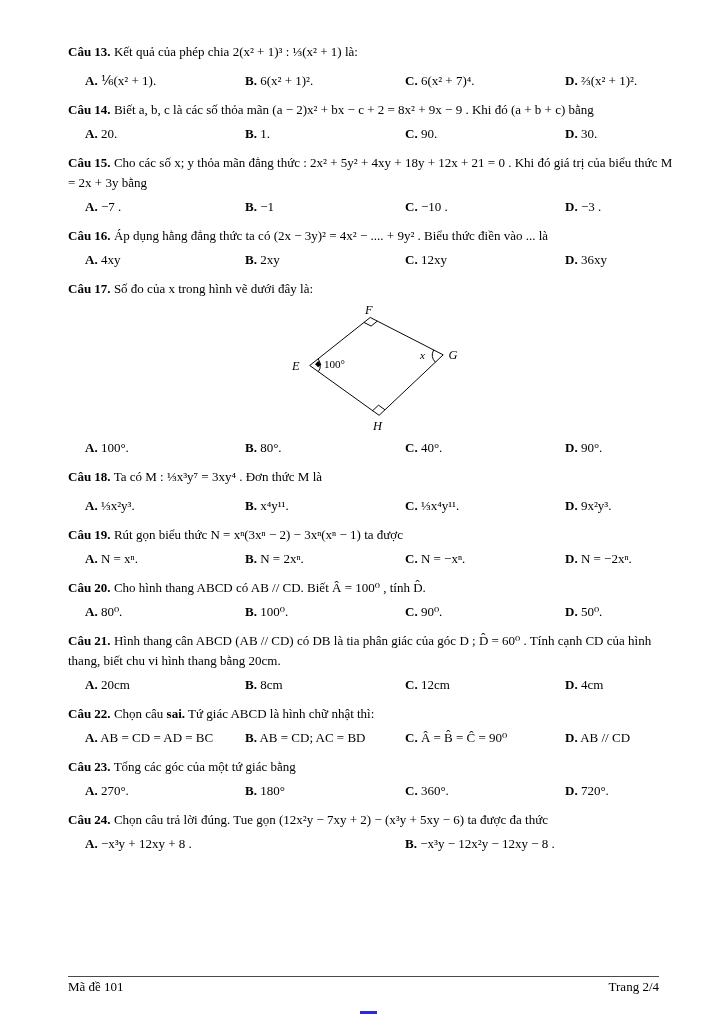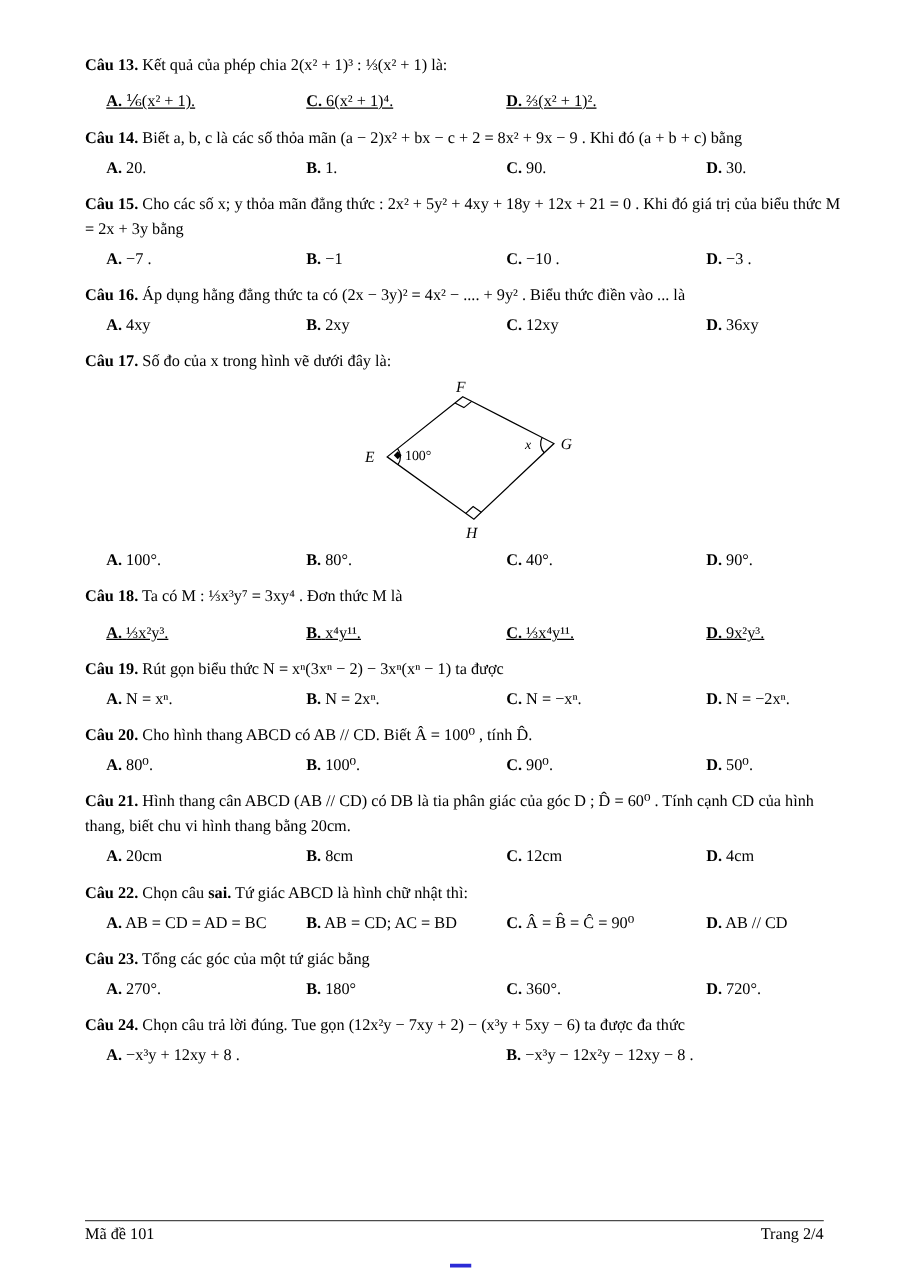--- a/index.html
+++ b/index.html
@@ -14,21 +14,21 @@
   .q { margin: 0 0 9px 0; }
   .stem { margin: 0; line-height: 1.55; }
   .qlabel { font-weight: bold; }
   .opts {
     display: grid;
     grid-template-columns: 160px 160px 160px 1fr;
     padding-left: 17px;
     margin: 5px 0 0 0;
     line-height: 1.45;
   }
-  .opts.tall { margin: 10px 0 6px 0; text-decoration: underline; }
+  .opts.tall { margin: 10px 0 6px 0; }
   .opt b { font-weight: bold; }
   .span2a { grid-column: 1 / 3; font-family: Liberation Serif, serif; }
   .span2b { grid-column: 3 / 5; }
   .figure { display: flex; justify-content: center; margin: 6px 0 4px 0; }
   svg .shape { fill: none; stroke: #000; stroke-width: 1.1; }
   svg .marker { fill: #000; stroke: none; }
   svg text { font-family: "Liberation Serif", "DejaVu Serif", serif; font-size: 14px; fill: #000; }
   svg text.vlabel { font-style: italic; }
   svg text.alabel { font-size: 12.5px; }
   svg text.italic { font-style: italic; }
@@ -45,21 +45,22 @@
 </style>
 </head>
 <body>
 
 <div class="content">
 
   <div class="q">
     <p class="stem"><b class="qlabel">Câu 13.</b> <span>Kết quả của phép chia 2(x² + 1)³ : ⅓(x² + 1) là:</span></p>
     <div class="opts tall">
       <span class="opt"><b>A.</b> <span>⅙(x² + 1).</span></span>
-      <span class="opt"><b>C.</b> <span>6(x² + 1)⁴.</span></span>
+      <span class="opt"><b>B.</b> <span>6(x² + 1)².</span></span>
+      <span class="opt"><b>C.</b> <span>6(x² + 7)⁴.</span></span>
       <span class="opt"><b>D.</b> <span>⅔(x² + 1)².</span></span>
     </div>
   </div>
 
   <div class="q">
     <p class="stem"><b class="qlabel">Câu 14.</b> <span>Biết a, b, c là các số thỏa mãn (a − 2)x² + bx − c + 2 = 8x² + 9x − 9 . Khi đó (a + b + c) bằng</span></p>
     <div class="opts">
       <span class="opt"><b>A.</b> <span>20.</span></span>
       <span class="opt"><b>B.</b> <span>1.</span></span>
       <span class="opt"><b>C.</b> <span>90.</span></span>

